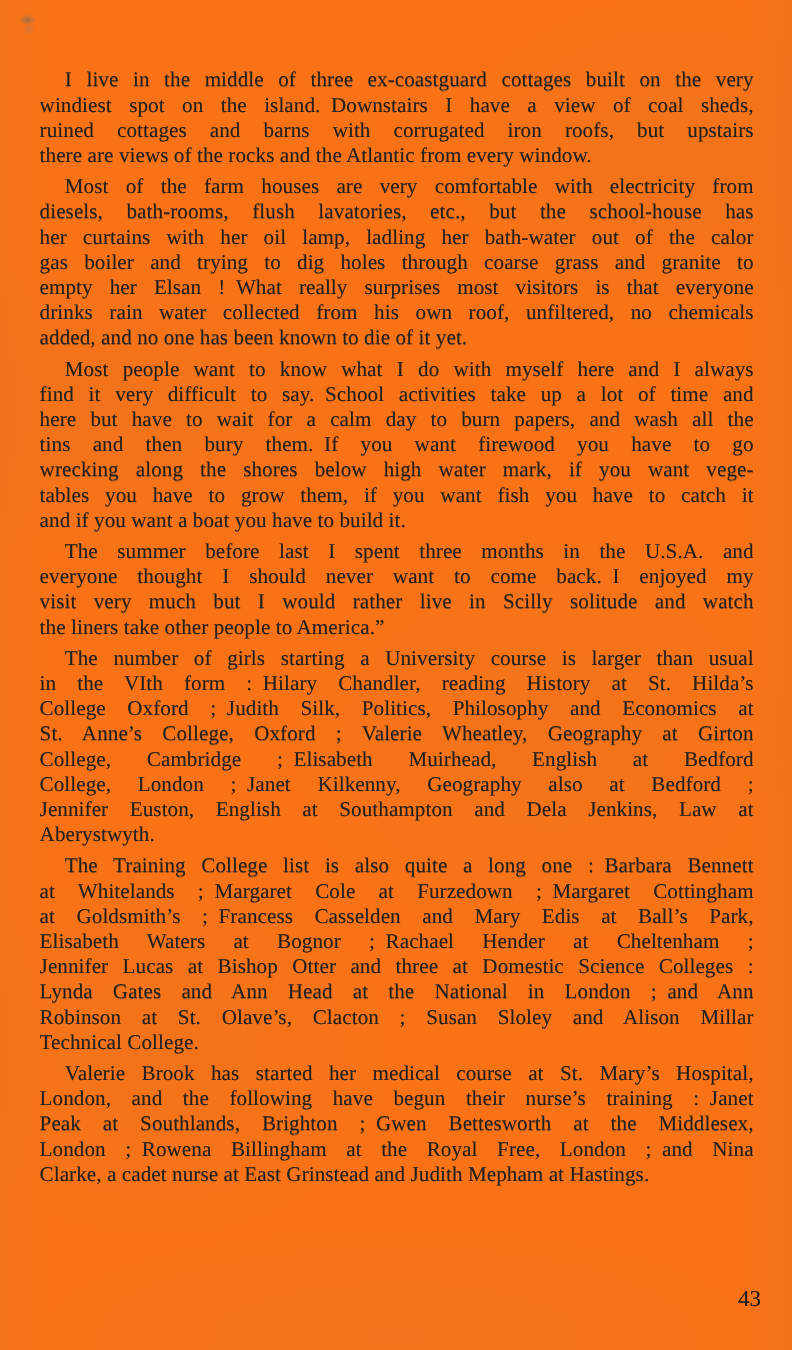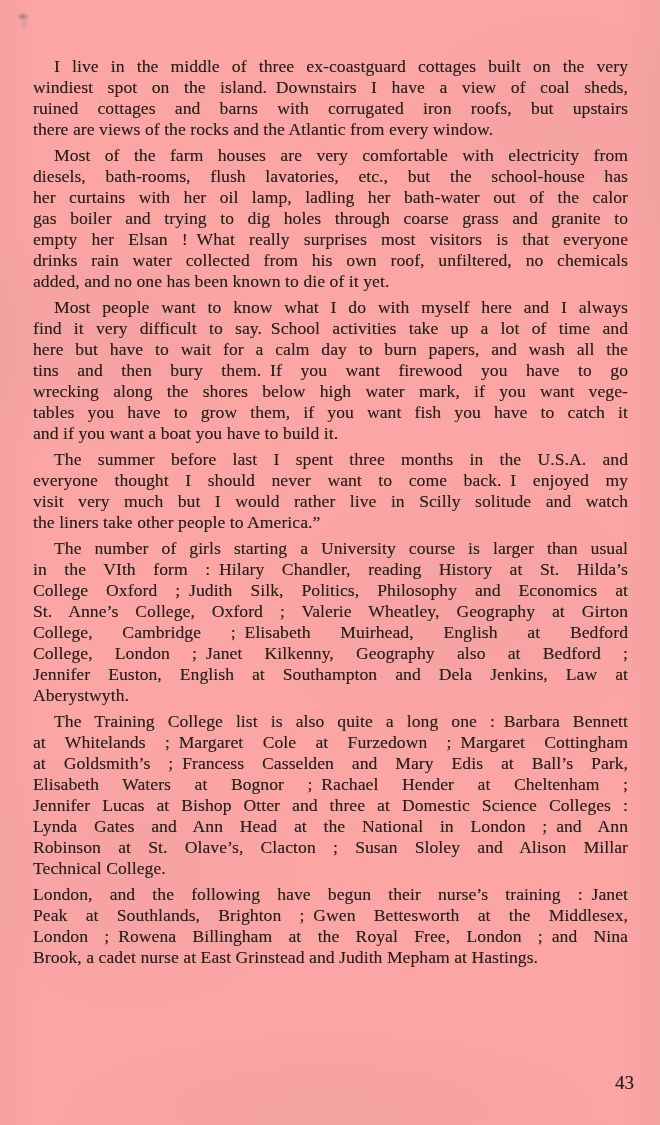--- a/index.html
+++ b/index.html
@@ -66,21 +66,21 @@
     right: 26px;
     top: 1072px;
     font-size: 19px;
     color: #1f1d1a;
     text-shadow: 0.2px 0.2px 0.4px rgba(50,44,36,0.45);
   }
 </style>
 </head>
 <body>
 
-<div class="page" style="background-color: #fca5a5;">
+<div class="page" style="background-color: #f97316;">
   <div class="smudge"></div>
   <div class="text-block" style="color: rgb(36, 33, 29);">
       <div class="paragraph">
         <div class="line first">I live in the middle of three ex-coastguard cottages built on the very</div>
         <div class="line">windiest spot on the island. Downstairs I have a view of coal sheds,</div>
         <div class="line">ruined cottages and barns with corrugated iron roofs, but upstairs</div>
         <div class="line last">there are views of the rocks and the Atlantic from every window.</div>
       </div>
       <div class="paragraph">
         <div class="line first">Most of the farm houses are very comfortable with electricity from</div>
@@ -120,20 +120,21 @@
         <div class="line first">The Training College list is also quite a long one : Barbara Bennett</div>
         <div class="line">at Whitelands ; Margaret Cole at Furzedown ; Margaret Cottingham</div>
         <div class="line">at Goldsmith’s ; Francess Casselden and Mary Edis at Ball’s Park,</div>
         <div class="line">Elisabeth Waters at Bognor ; Rachael Hender at Cheltenham ;</div>
         <div class="line">Jennifer Lucas at Bishop Otter and three at Domestic Science Colleges :</div>
         <div class="line">Lynda Gates and Ann Head at the National in London ; and Ann</div>
         <div class="line">Robinson at St. Olave’s, Clacton ; Susan Sloley and Alison Millar</div>
         <div class="line last">Technical College.</div>
       </div>
       <div class="paragraph">
+        <div class="line first">Valerie Brook has started her medical course at St. Mary’s Hospital,</div>
         <div class="line">London, and the following have begun their nurse’s training : Janet</div>
         <div class="line">Peak at Southlands, Brighton ; Gwen Bettesworth at the Middlesex,</div>
         <div class="line">London ; Rowena Billingham at the Royal Free, London ; and Nina</div>
-        <div class="line last">Brook, a cadet nurse at East Grinstead and Judith Mepham at Hastings.</div>
+        <div class="line last">Clarke, a cadet nurse at East Grinstead and Judith Mepham at Hastings.</div>
       </div>
     </div>
   <div class="page-number">43</div>
 </div>
 
 </body></html>

